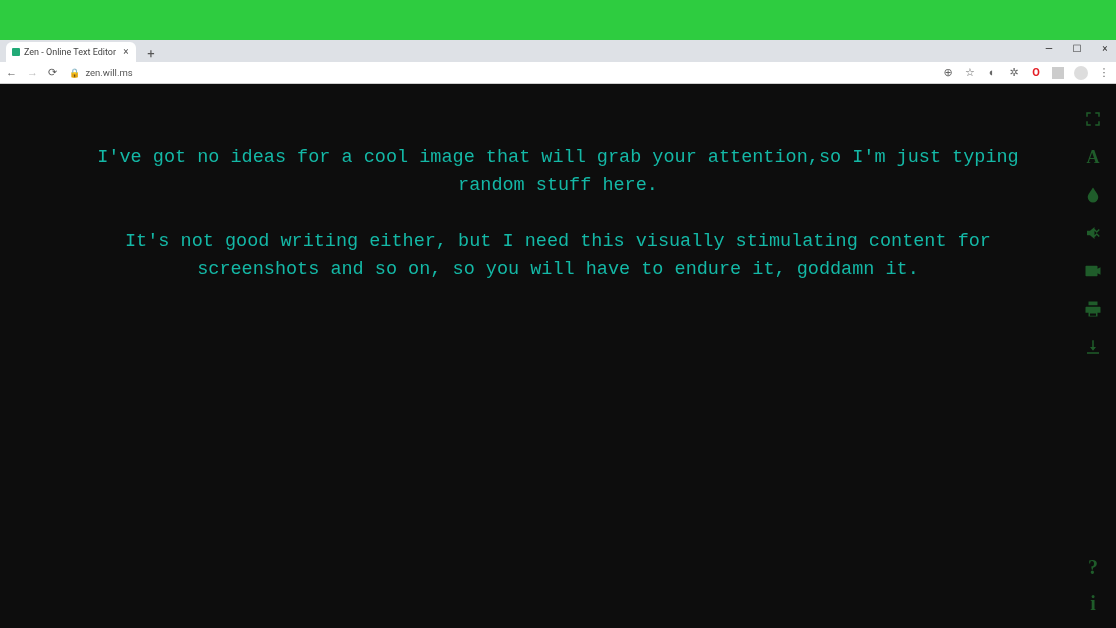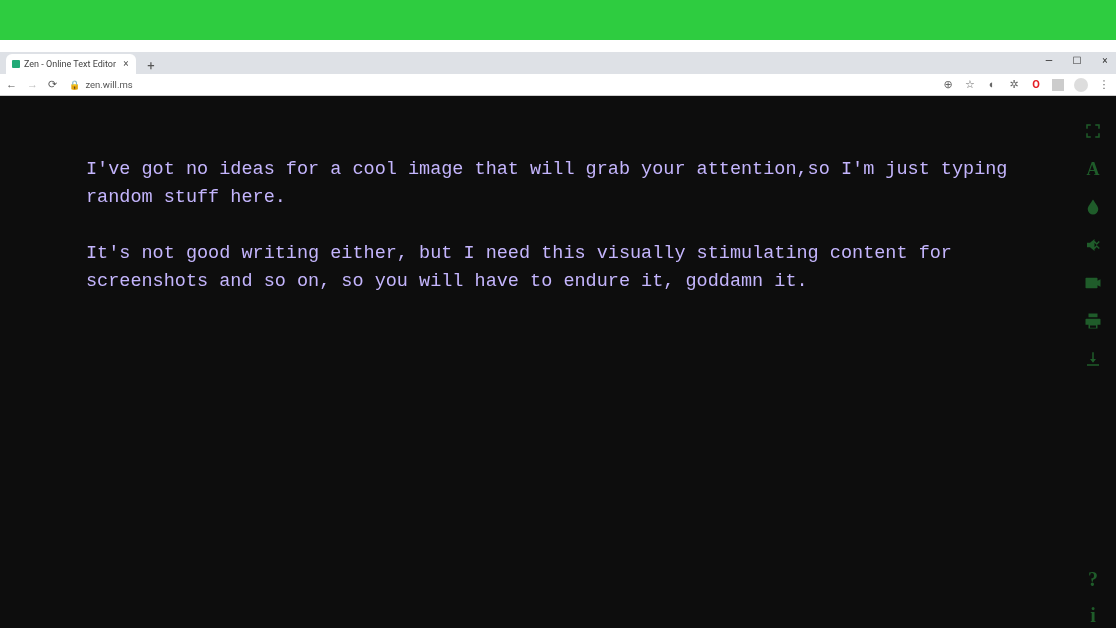--- a/index.html
+++ b/index.html
@@ -18,21 +18,20 @@
     width: 100%;
     background: #dee1e6;
     position: relative;
   }
   .tab-strip {
     height: 22px;
     display: flex;
     align-items: flex-end;
     padding-left: 6px;
     position: relative;
-    margin-top: 12px;
   }
   .tab {
     height: 20px;
     width: 130px;
     background: #fff;
     border-radius: 6px 6px 0 0;
     display: flex;
     align-items: center;
     padding: 0 6px;
     font-size: 9px;
@@ -89,25 +88,26 @@
     width: 100%;
     height: calc(628px - 40px - 22px - 22px);
     background: #0d0d0d;
     overflow: hidden;
   }
   .editor {
     position: absolute;
     left: 86px;
     right: 86px;
     top: 60px;
-    color: #c4b5fd;
+    color: #14b8a6;
     font-family: "Menlo","Consolas","Courier New",monospace;
     font-size: 18.5px;
     line-height: 28px;
     white-space: pre-wrap;
+    text-align: center;
   }
   .side-toolbar {
     position: absolute;
     right: 12px;
     top: 24px;
     display: flex;
     flex-direction: column;
     gap: 16px;
     align-items: center;
   }

